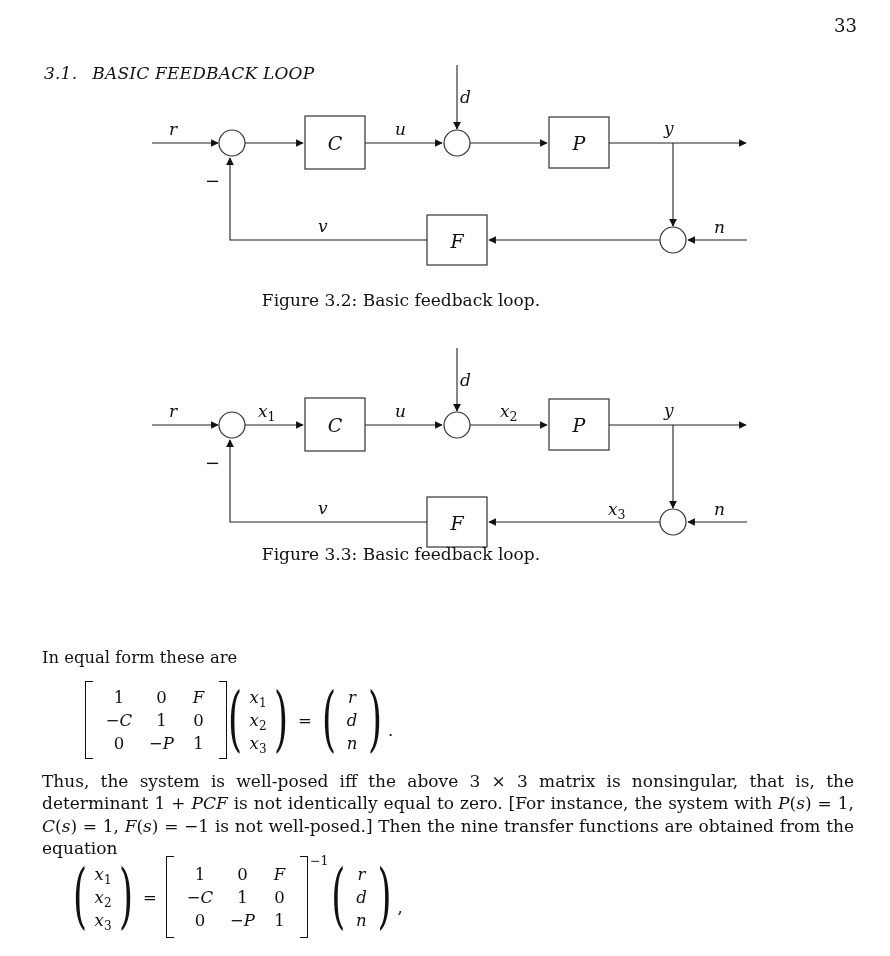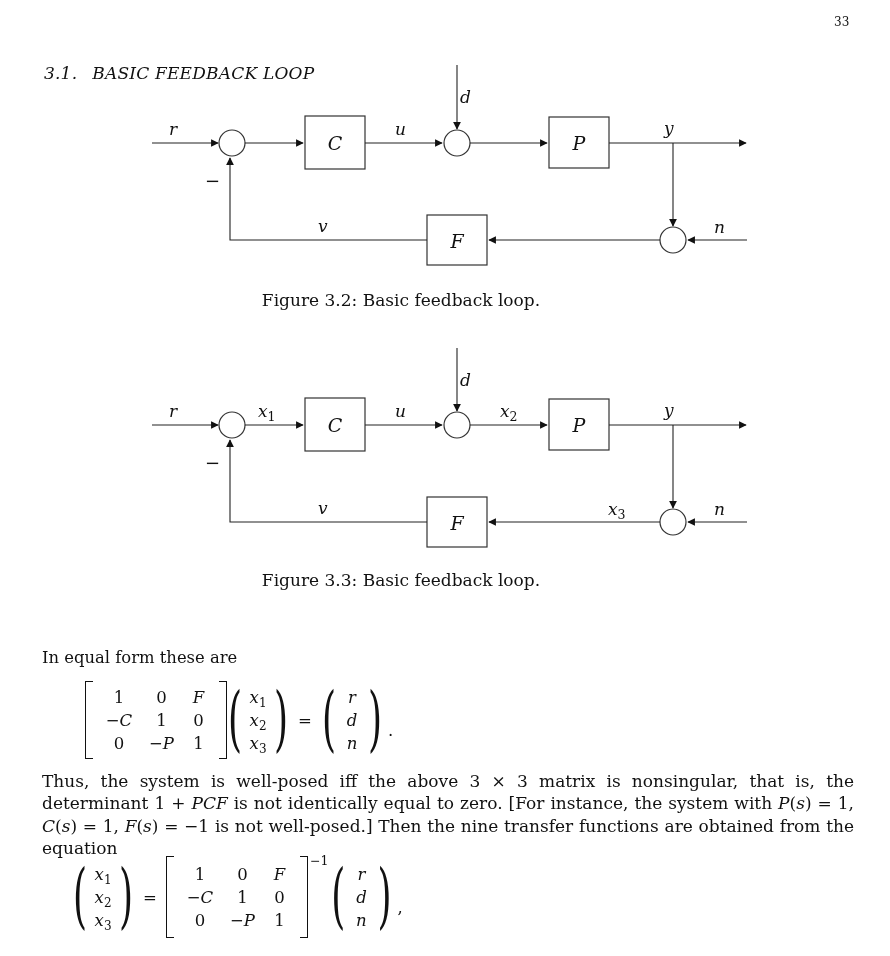--- a/index.html
+++ b/index.html
@@ -5,21 +5,21 @@
   html,body{margin:0;padding:0;}
   body{
     width:890px;height:956px;position:relative;background:#ffffff;
     font-family:"DejaVu Serif", serif;color:#111;overflow:hidden;
   }
   .abs{position:absolute;}
   .it{font-style:italic;}
   
   .hdr{top:15px;left:44px;font-size:17px;font-style:italic;letter-spacing:.2px;margin-top:48px;}
   .hdr .sec{margin-right:15px;}
-  .pageno{top:15px;left:834px;font-size:12px;}
+  .pageno{top:15px;left:834px;font-size:18px;}
   
   .caption{left:0;width:802px;text-align:center;font-size:17px;}
   
   svg.diag{position:absolute;left:0;top:0;}
   .slabel{font-family:"DejaVu Serif",serif;font-size:17px;font-style:italic;fill:#111;}
   .ssub{font-size:12.5px;font-style:normal;}
   .blabel{font-family:"DejaVu Serif",serif;font-size:19px;font-style:italic;fill:#111;}
   .mn{font-family:"DejaVu Serif",serif;font-size:18px;font-style:normal;fill:#111;}
   
   .intro{left:42px;top:648px;font-size:16.4px;}
@@ -115,21 +115,21 @@
     <text class="slabel" x="500" y="417"><tspan>x</tspan><tspan class="ssub" dy="3.5">2</tspan></text>
     <text class="slabel" x="664" y="416">y</text>
     <text class="slabel" x="714" y="515">n</text>
     <text class="slabel" x="608" y="515"><tspan>x</tspan><tspan class="ssub" dy="3.5">3</tspan></text>
     <text class="slabel" x="318" y="514">v</text>
     <text class="mn" x="205" y="469">−</text>
   </g>
 </svg>
 
 <div class="abs caption" style="top:290px;text-align:center;">Figure 3.2: Basic feedback loop.</div>
-<div class="abs caption" style="top:570px;">Figure 3.3: Basic feedback loop.</div>
+<div class="abs caption" style="top:544px;">Figure 3.3: Basic feedback loop.</div>
 
 <div class="abs intro">In equal form these are</div>
 
 <div class="eq" style="left:85px;top:681px;height:78px;">
   <div class="bk bk-l"></div>
   <div class="mgrid">
     <span>1</span>
     <span>0</span>
     <span class="it">F</span>
     <span class="it">−C</span>

